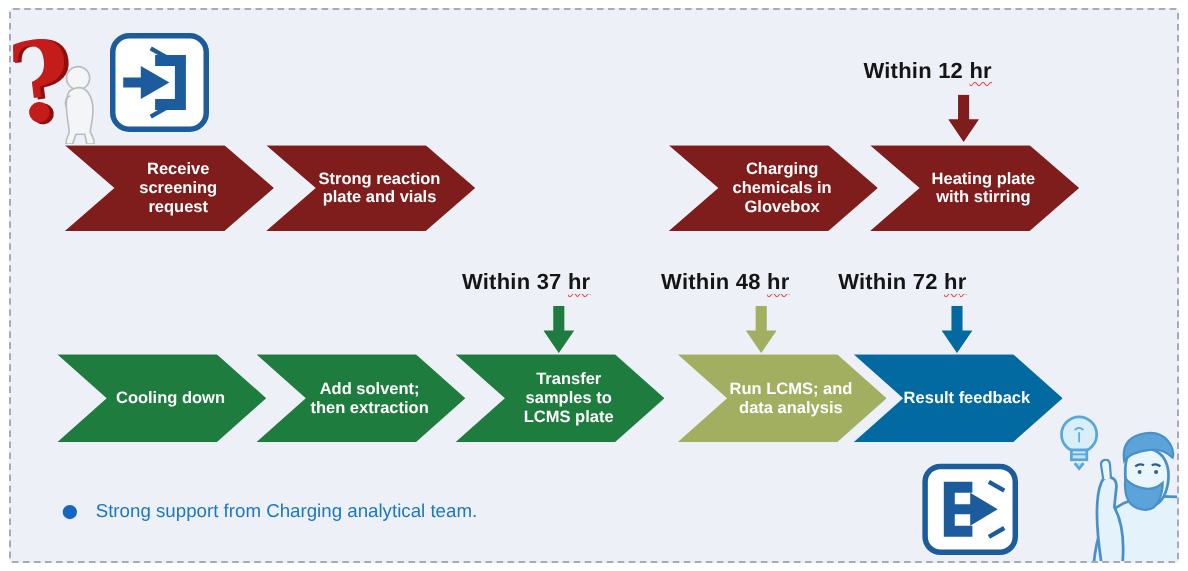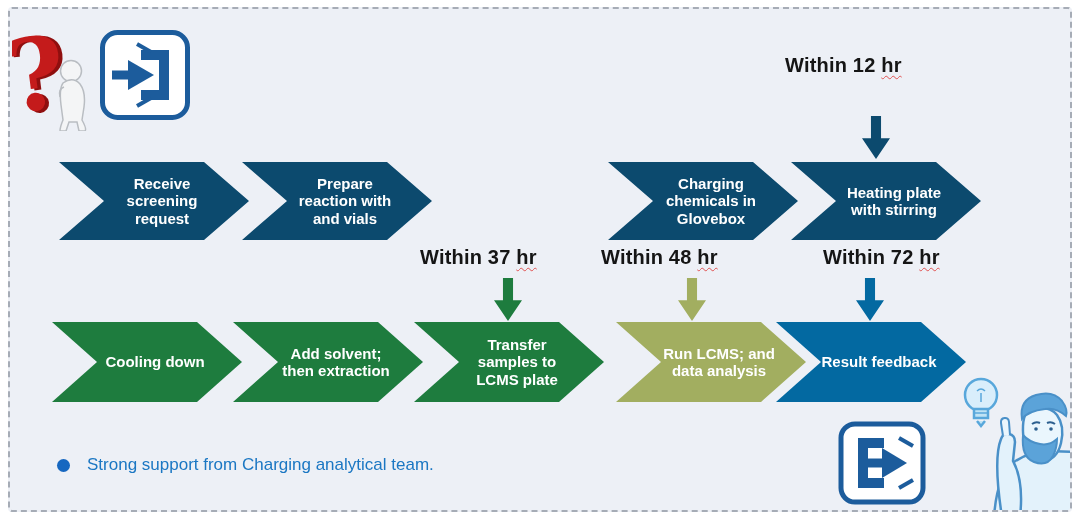--- a/index.html
+++ b/index.html
@@ -16,21 +16,21 @@
   
   .row{position:absolute;}
   .chev{
     position:absolute;top:0;width:190px;display:flex;align-items:center;justify-content:center;
     clip-path:polygon(0 0,145px 0,100% 50%,145px 100%,0 100%,45px 50%);
     color:#ffffff;font-weight:bold;font-size:15px;line-height:1.14;text-align:center;
   }
   .row1 .chev{height:78px;}
   .row2 .chev{height:80px;}
   .chev span{display:block;width:118px;padding-left:16px;}
-  .c-blue{background:#0c4a6e;margin-top:30px;}
+  .c-blue{background:#7f1d1d;}
   .c-green{background:#1e7c3e;}
   .c-olive{background:#a2ae60;}
   .c-navy{background:#0369a1;}
   
   .within{
     position:absolute;width:176px;text-align:left;
     color:#151515;font-weight:bold;font-size:20px;letter-spacing:.2px;
   }
   .within .hr{
     text-decoration:underline;text-decoration-style:wavy;
@@ -76,39 +76,39 @@
     <span>Within 12</span>
     <span class="hr">hr</span>
   </div>
   <div class="darr c-blue" style="left:852px;top:77px"></div>
 
   <div class="row row1" style="left:49px;top:123px;width:922px;height:78px">
     <div class="chev c-blue" style="left:0">
         <span>Receive screening request</span>
       </div>
     <div class="chev c-blue" style="left:183px">
-        <span>Prepare reaction with and vials</span>
+        <span>Strong reaction plate and vials</span>
       </div>
     <div class="chev c-blue" style="left:549px">
         <span>Charging chemicals in Glovebox</span>
       </div>
     <div class="chev c-blue" style="left:732px">
         <span>Heating plate with stirring</span>
       </div>
   </div>
 
   <div class="within" style="left:410px;top:237px">
     <span>Within 37</span>
     <span class="hr">hr</span>
   </div>
   <div class="within" style="left:591px;top:237px">
     <span>Within 48</span>
     <span class="hr">hr</span>
   </div>
-  <div class="within" style="left:813px;top:237px">
+  <div class="within" style="left:752px;top:237px">
     <span>Within 72</span>
     <span class="hr">hr</span>
   </div>
   <div class="darr c-green" style="left:484px;top:269px"></div>
   <div class="darr c-olive" style="left:668px;top:269px"></div>
   <div class="darr c-navy" style="left:846px;top:269px"></div>
 
   <div class="row row2" style="left:42px;top:313px;width:914px;height:80px">
     <div class="chev c-green" style="left:0">
         <span>Cooling down</span>

